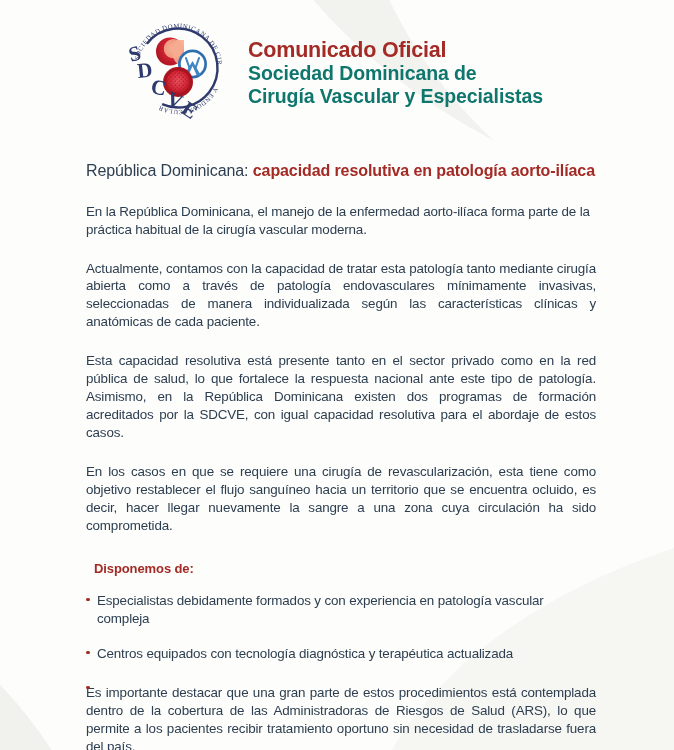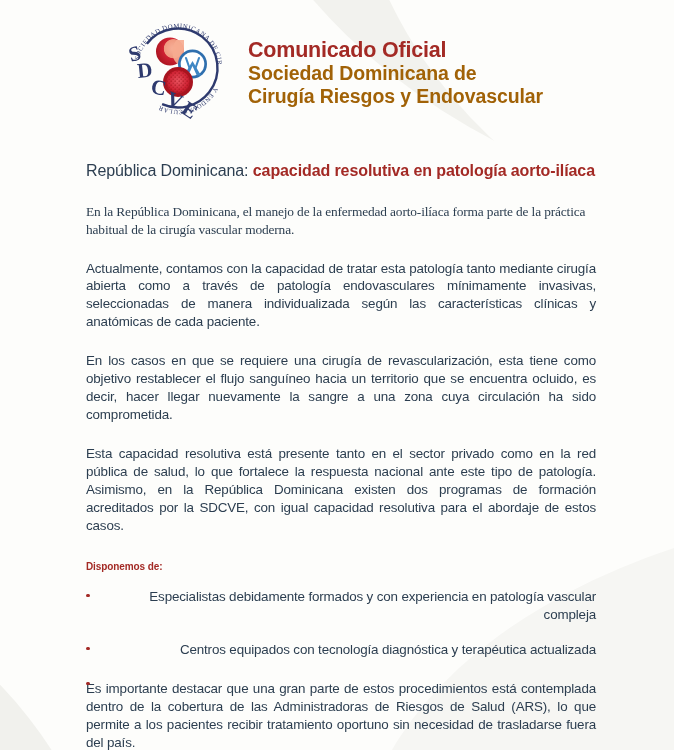--- a/index.html
+++ b/index.html
@@ -102,21 +102,21 @@
   }
   .title-main {
     color: #a32a25;
     font-size: 21.5px;
     font-weight: bold;
     letter-spacing: -0.2px;
     line-height: 1.12;
     white-space: nowrap;
   }
   .title-sub {
-    color: #a16207;
+    color: #0f766e;
     font-size: 19.5px;
     font-weight: bold;
     line-height: 1.2;
     letter-spacing: -0.1px;
     white-space: nowrap;
   }
 
   
   .body-block {
     padding: 0 78px 0 86px;
@@ -136,43 +136,41 @@
   p.para {
     font-size: 13.4px;
     line-height: 1.34;
     margin: 21px 0 0 0;
     text-align: justify;
     letter-spacing: -0.15px;
     color: #2c3e50;
   }
   p.para.nojust {
     text-align: left;
-    font-family: Liberation Serif, serif;
   }
   .section-head {
     color: #a32a25;
-    font-size: 10px;
-    font-weight: bold;
-    margin: 26px 0 0 0;
+    font-size: 13px;
+    font-weight: bold;
+    margin: 26px 0 0 8px;
     letter-spacing: -0.1px;
   }
   ul.bullets {
     list-style: none;
     margin: 16px 0 0 0;
     padding: 0;
   }
   ul.bullets li {
     position: relative;
     padding-left: 11px;
     font-size: 13.4px;
     line-height: 1.34;
     margin-bottom: 17px;
     letter-spacing: -0.15px;
     color: #2c3e50;
-    text-align: right;
   }
   ul.bullets li:last-child { margin-bottom: 0; }
   ul.bullets li .dot {
     position: absolute;
     left: 0;
     top: 6px;
     width: 3.5px;
     height: 3.5px;
     background: #a32a25;
     border-radius: 50%;
@@ -245,35 +243,35 @@
             <text x="24" y="77" font-size="21" transform="rotate(10 24 77)">C</text>
             <text x="39" y="88" font-size="21" transform="rotate(22 39 88)">V</text>
             <text x="54" y="96" font-size="21" transform="rotate(34 54 96)">E</text>
           </g>
         </svg>
       </div>
 
       <div class="header-text">
         <div class="title-main">Comunicado Oficial</div>
         <div class="title-sub">Sociedad Dominicana de</div>
-        <div class="title-sub">Cirugía Riesgos y Endovascular</div>
+        <div class="title-sub">Cirugía Vascular y Especialistas</div>
       </div>
 
     </div>
 
     <div class="body-block">
 
       <div class="lead">
         <span>República Dominicana: </span><span class="hl">capacidad resolutiva en patología aorto-ilíaca</span>
       </div>
 
       <p class="para nojust">En la República Dominicana, el manejo de la enfermedad aorto-ilíaca forma parte de la práctica habitual de la cirugía vascular moderna.</p>
       <p class="para">Actualmente, contamos con la capacidad de tratar esta patología tanto mediante cirugía abierta como a través de patología endovasculares mínimamente invasivas, seleccionadas de manera individualizada según las características clínicas y anatómicas de cada paciente.</p>
+      <p class="para">Esta capacidad resolutiva está presente tanto en el sector privado como en la red pública de salud, lo que fortalece la respuesta nacional ante este tipo de patología. Asimismo, en la República Dominicana existen dos programas de formación acreditados por la SDCVE, con igual capacidad resolutiva para el abordaje de estos casos.</p>
       <p class="para">En los casos en que se requiere una cirugía de revascularización, esta tiene como objetivo restablecer el flujo sanguíneo hacia un territorio que se encuentra ocluido, es decir, hacer llegar nuevamente la sangre a una zona cuya circulación ha sido comprometida.</p>
-      <p class="para">Esta capacidad resolutiva está presente tanto en el sector privado como en la red pública de salud, lo que fortalece la respuesta nacional ante este tipo de patología. Asimismo, en la República Dominicana existen dos programas de formación acreditados por la SDCVE, con igual capacidad resolutiva para el abordaje de estos casos.</p>
 
       <div class="section-head">Disponemos de:</div>
 
       <ul class="bullets">
         <li>
           <span class="dot"></span>
           <span>Especialistas debidamente formados y con experiencia en patología vascular compleja</span>
         </li>
         <li>
           <span class="dot"></span>

